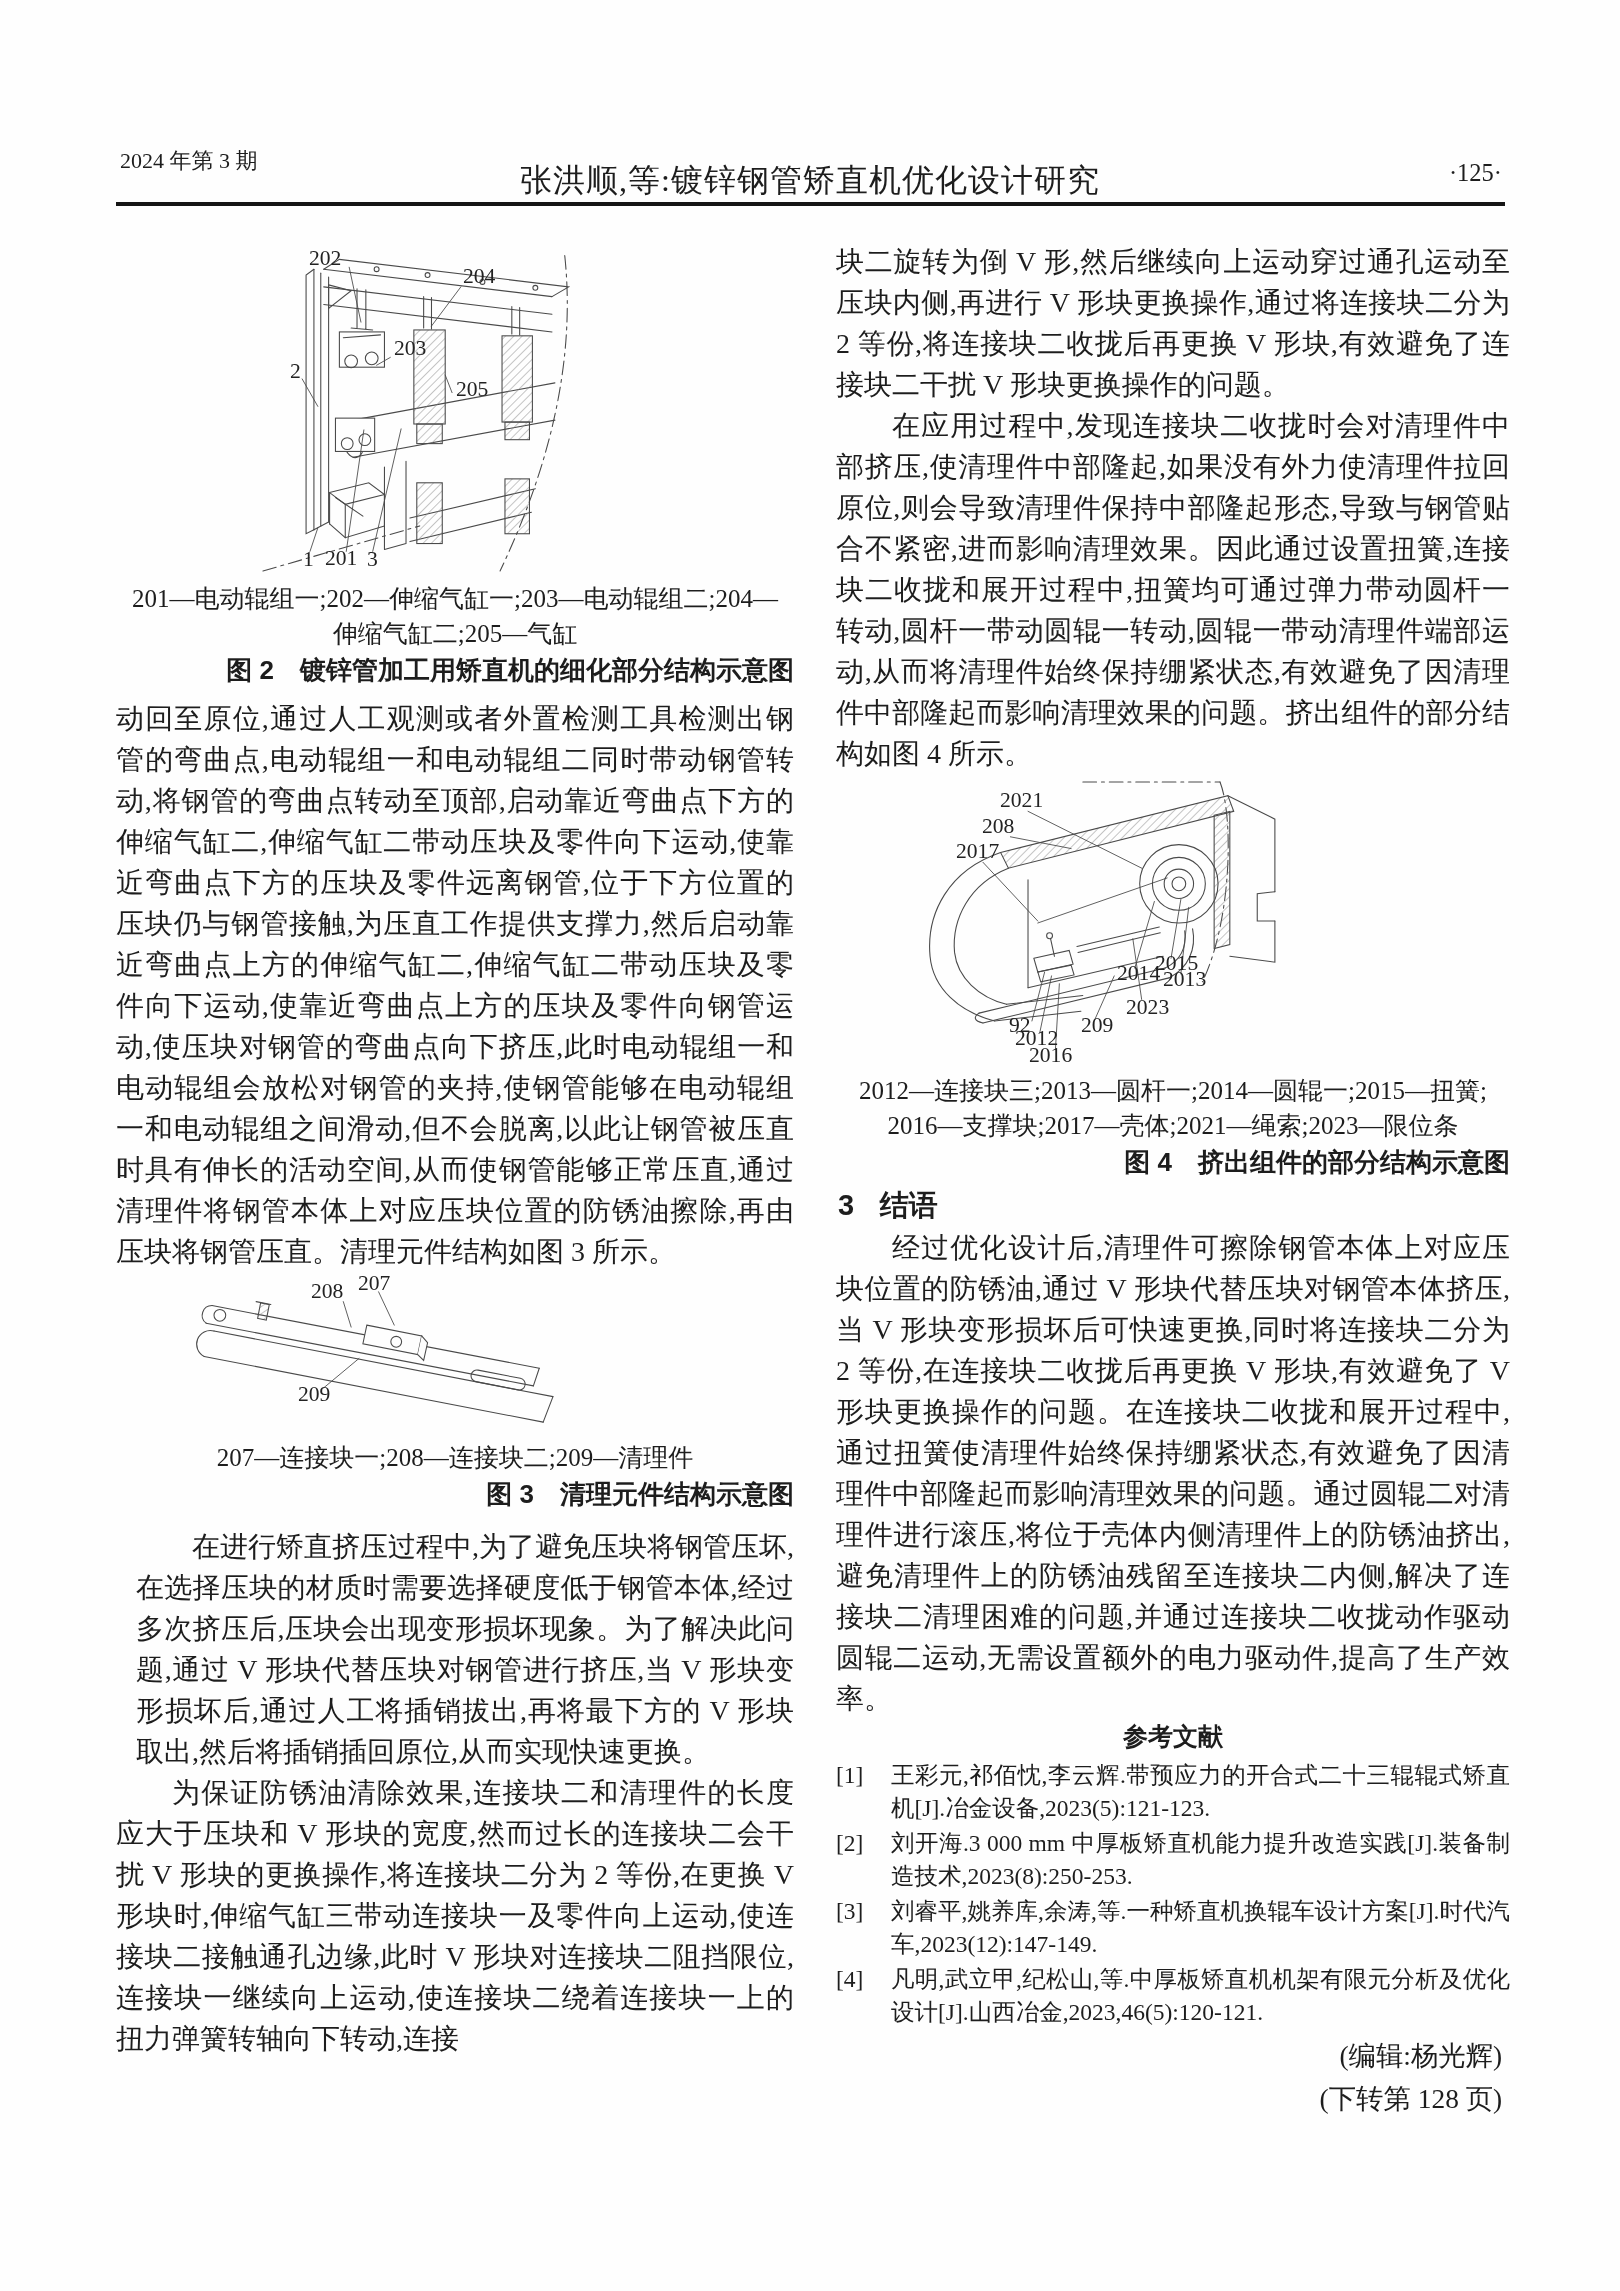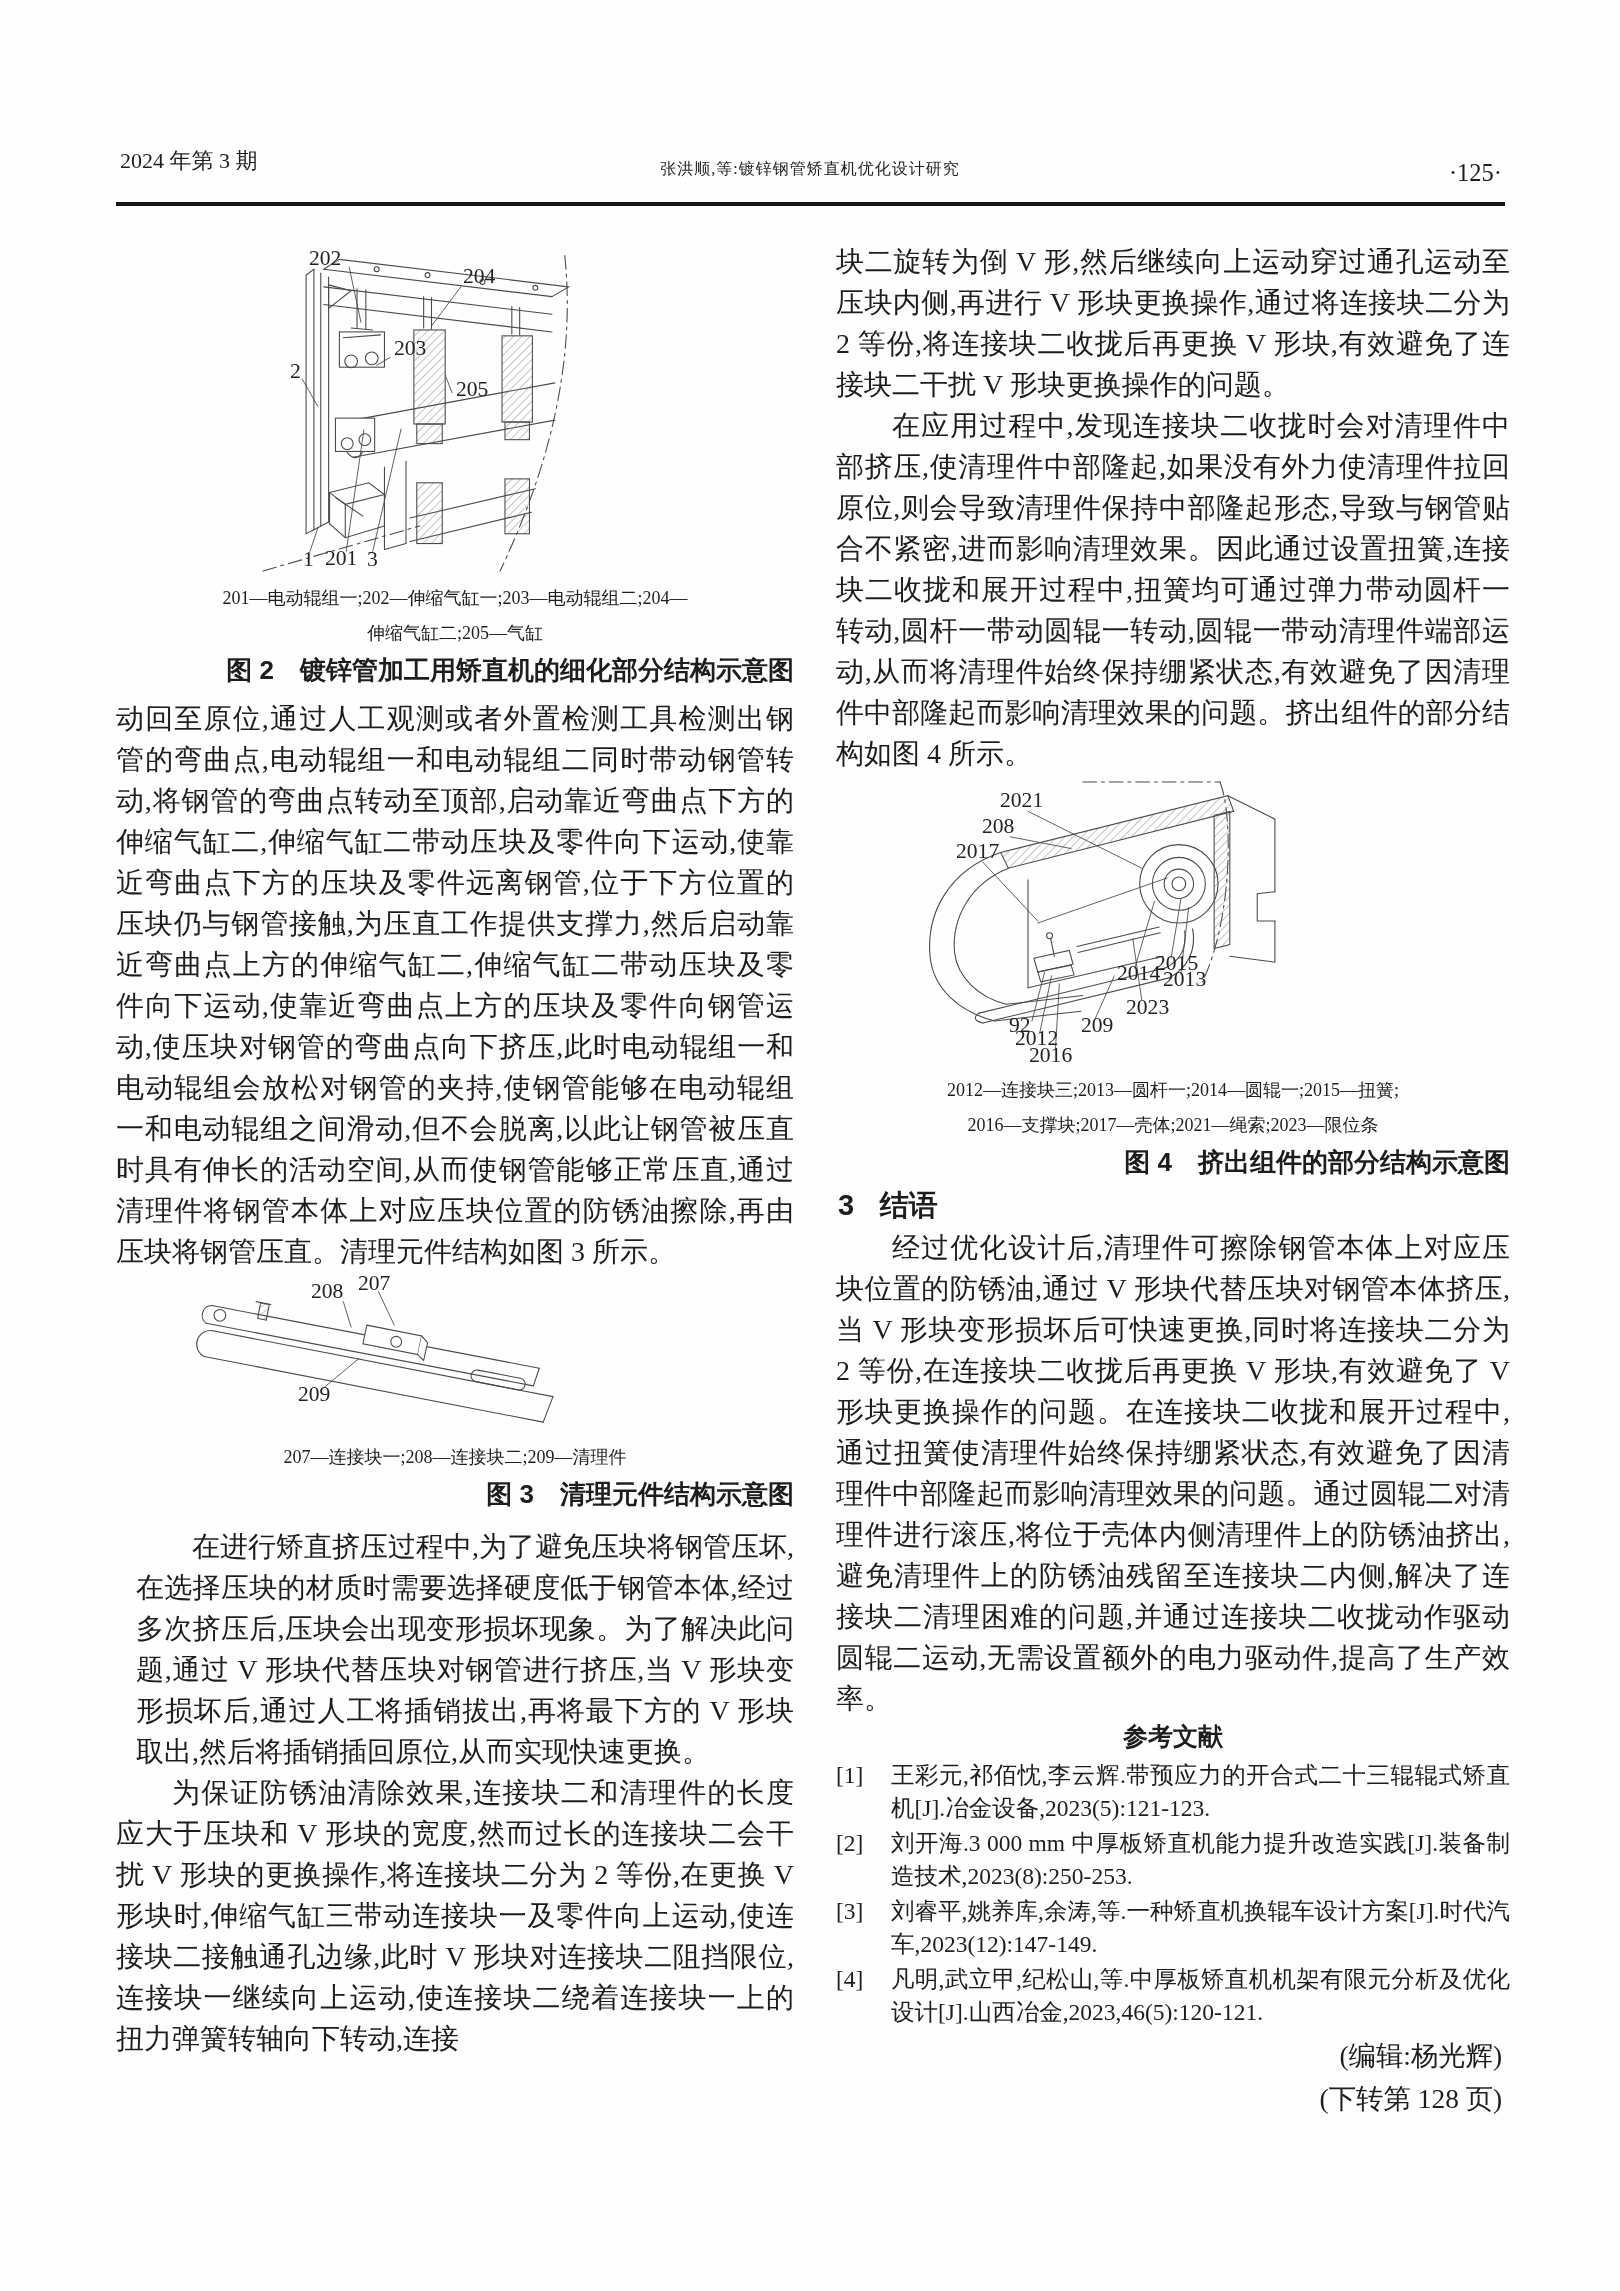--- a/index.html
+++ b/index.html
@@ -1,32 +1,32 @@
 <!DOCTYPE html>
 <html><head>
 <meta charset="utf-8">
 <style>
   html,body{margin:0;padding:0;background:#e8e8e8;}
   .page{position:relative;width:1620px;height:2292px;background:#fefefe;
         font-family:"Liberation Serif","DejaVu Serif",serif;color:#1d1d1d;overflow:hidden;margin:0 auto;}
   .hdr-issue{position:absolute;left:120px;top:146px;font-size:22px;}
-  .hdr-title{position:absolute;left:0;right:0;top:159px;text-align:center;font-size:16px;letter-spacing:1px;}
+  .hdr-title{position:absolute;left:0;right:0;top:159px;text-align:center;font-size:32px;letter-spacing:1px;}
   .hdr-page{position:absolute;right:118px;top:159px;font-size:24.5px;}
   .hdr-rule{position:absolute;left:116px;top:202px;width:1389px;height:3.9px;background:#151515;}
   .col{position:absolute;}
   .col-left{left:116px;top:226px;width:678px;}
   .col-right{left:836px;top:241px;width:674px;}
   .body-para{font-size:28px;line-height:41px;text-align:justify;}
   .indent{text-indent:2em;}
   .mt8{margin-top:7.8px;} .mt12{margin-top:11.8px;margin-left:20px;}
   .fig-canvas{position:relative;}
   .fig2{height:349px;} .fig3{height:159px;margin-top:3.9px;} .fig4{height:299px;}
   .fig-canvas svg{position:absolute;left:0;top:0;}
   .flab{position:absolute;font-size:21.6px;color:#222;white-space:nowrap;}
-  .fig-cap{text-align:center;font-size:18px;line-height:35px;}
+  .fig-cap{text-align:center;font-size:25px;line-height:35px;}
   .fig-cap.first{margin-top:5.9px;}
   .fig-title{text-align:right;font-size:26px;line-height:39px;font-weight:bold;
              font-family:"Liberation Sans","DejaVu Sans",sans-serif;}
   .sec-head{margin-top:2px;height:43px;display:flex;align-items:center;gap:25.5px;
             font-size:29px;font-weight:bold;font-family:"Liberation Sans","DejaVu Sans",sans-serif;}
   .sec-head .num{padding-left:2px;}
   .refs-head{margin-top:0;text-align:center;font-size:25px;line-height:35px;font-weight:bold;
              font-family:"Liberation Sans","DejaVu Sans",sans-serif;}
   .refs-list{margin-top:4.9px;}
   .ref-item{display:flex;font-size:23.5px;line-height:33px;text-align:justify;margin-top:2px;}

